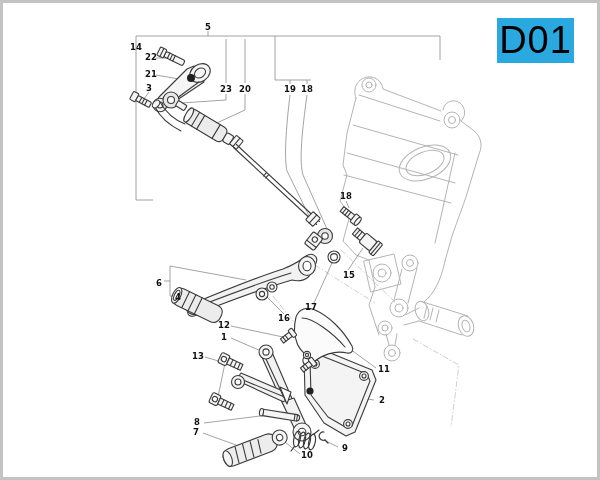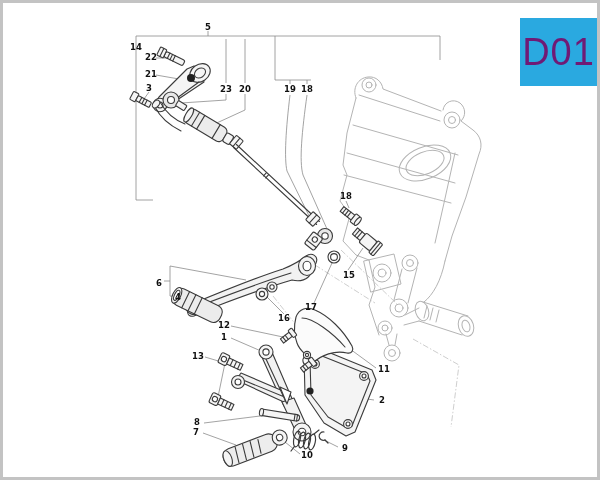--- a/index.html
+++ b/index.html
@@ -3,23 +3,23 @@
 <meta charset="utf-8">
 <style>
   html,body{margin:0;padding:0;background:#ffffff;}
   .page{
     position:relative;width:600px;height:480px;box-sizing:border-box;
     background:#ffffff;border:3px solid #c3c3c3;overflow:hidden;
     font-family:"DejaVu Sans",sans-serif;
   }
   .diagram-svg{position:absolute;left:0;top:0;width:594px;height:474px;}
   .badge{
-    position:absolute;left:494px;top:15px;width:77px;height:68px;
-    background:#2aa9e0;color:#701a75;display:flex;align-items:center;justify-content:center;
-    font-family:"Liberation Sans",sans-serif;font-size:38px;font-weight:400;letter-spacing:1px;margin-left:23px;
+    position:absolute;left:494px;top:15px;width:77px;height:45px;
+    background:#2aa9e0;color:#000000;display:flex;align-items:center;justify-content:center;
+    font-family:"Liberation Sans",sans-serif;font-size:38px;font-weight:400;letter-spacing:1px;
   }
   text.co{font-family:"DejaVu Sans",sans-serif;font-weight:bold;font-size:8.5px;fill:#111;}
 </style>
 </head>
 <body>
 
 <div class="page">
 
   <svg class="diagram-svg" viewBox="0 0 594 474">
 

